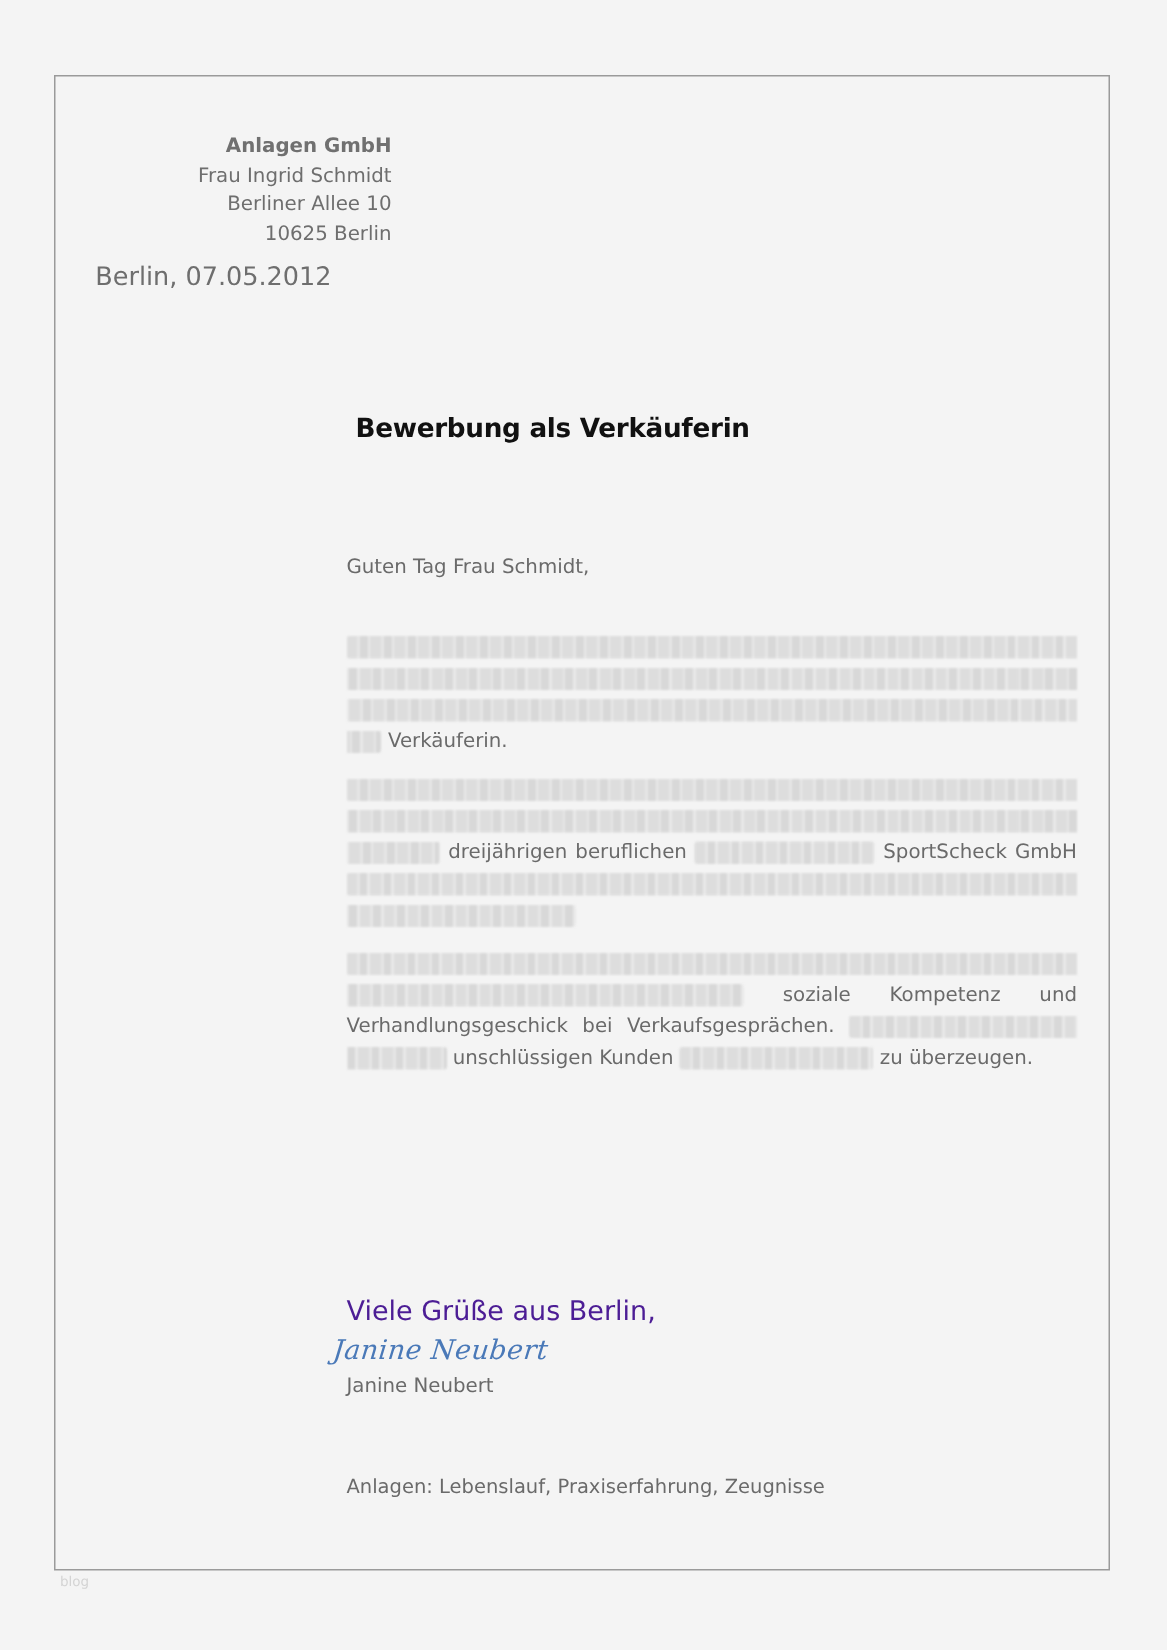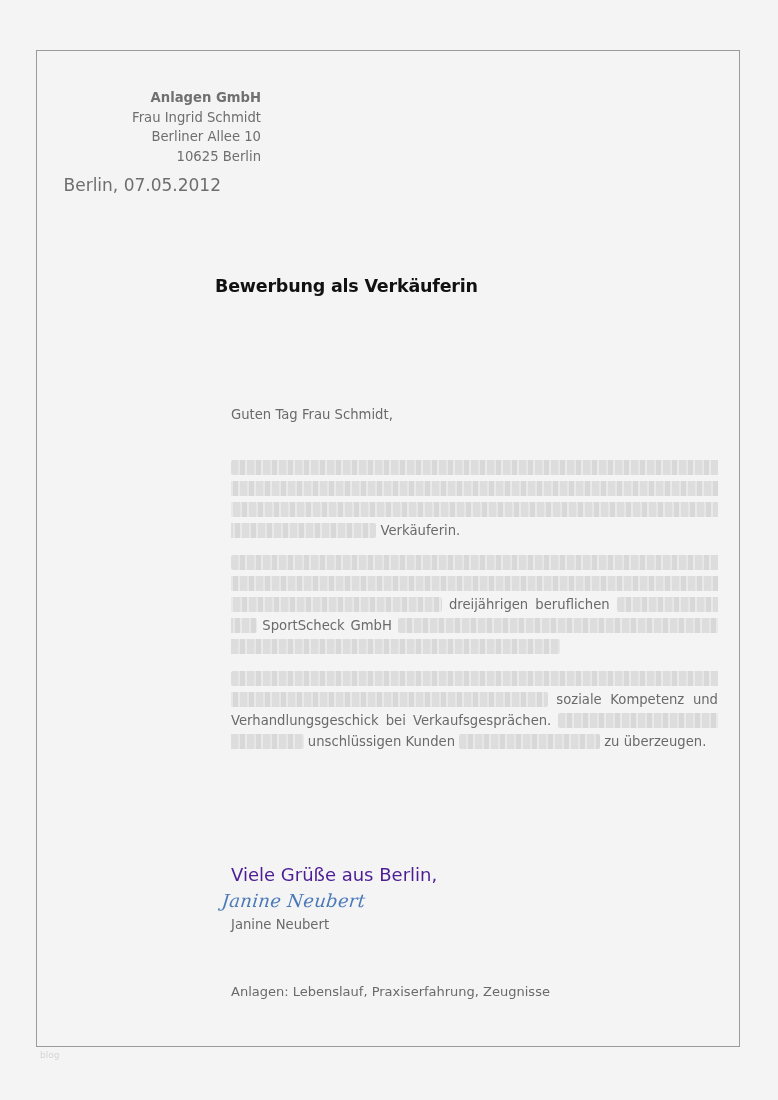--- a/index.html
+++ b/index.html
@@ -29,44 +29,42 @@
   }
   .sender .company { font-weight: bold; color: #707070; }
   .date {
     position: absolute;
     right: 557px; top: 175px;
     font-size: 17px;
     color: #6e6e6e;
   }
   .subject {
     position: absolute;
-    left: 215px; top: 276px;
+    left: 237px; top: 276px;
     font-size: 17.5px;
     font-weight: bold;
     color: #111;
     letter-spacing: -0.2px;
   }
   .body {
     position: absolute;
     left: 231px; top: 368px;
     width: 487px;
     font-size: 13.2px;
     line-height: 21px;
     color: #6a6a6a;
-    margin-top: 36px;
   }
   .body p { margin: 0 0 11px 0; text-align: justify; }
   .salutation { margin-bottom: 32px !important; }
   .blur {
     color: transparent;
     background: repeating-linear-gradient(90deg, #d6d6d6 0 7px, #e2e2e2 7px 9px, #cfcfcf 9px 14px, #e6e6e6 14px 16px);
     filter: blur(0.6px);
     border-radius: 2px;
     opacity: 0.75;
-    font-weight: bold;
   }
   .closing {
     position: absolute;
     left: 231px; top: 864px;
     font-size: 18px;
     color: #4c1d95;
   }
   .signature {
     position: absolute;
     left: 222px; top: 890px;

